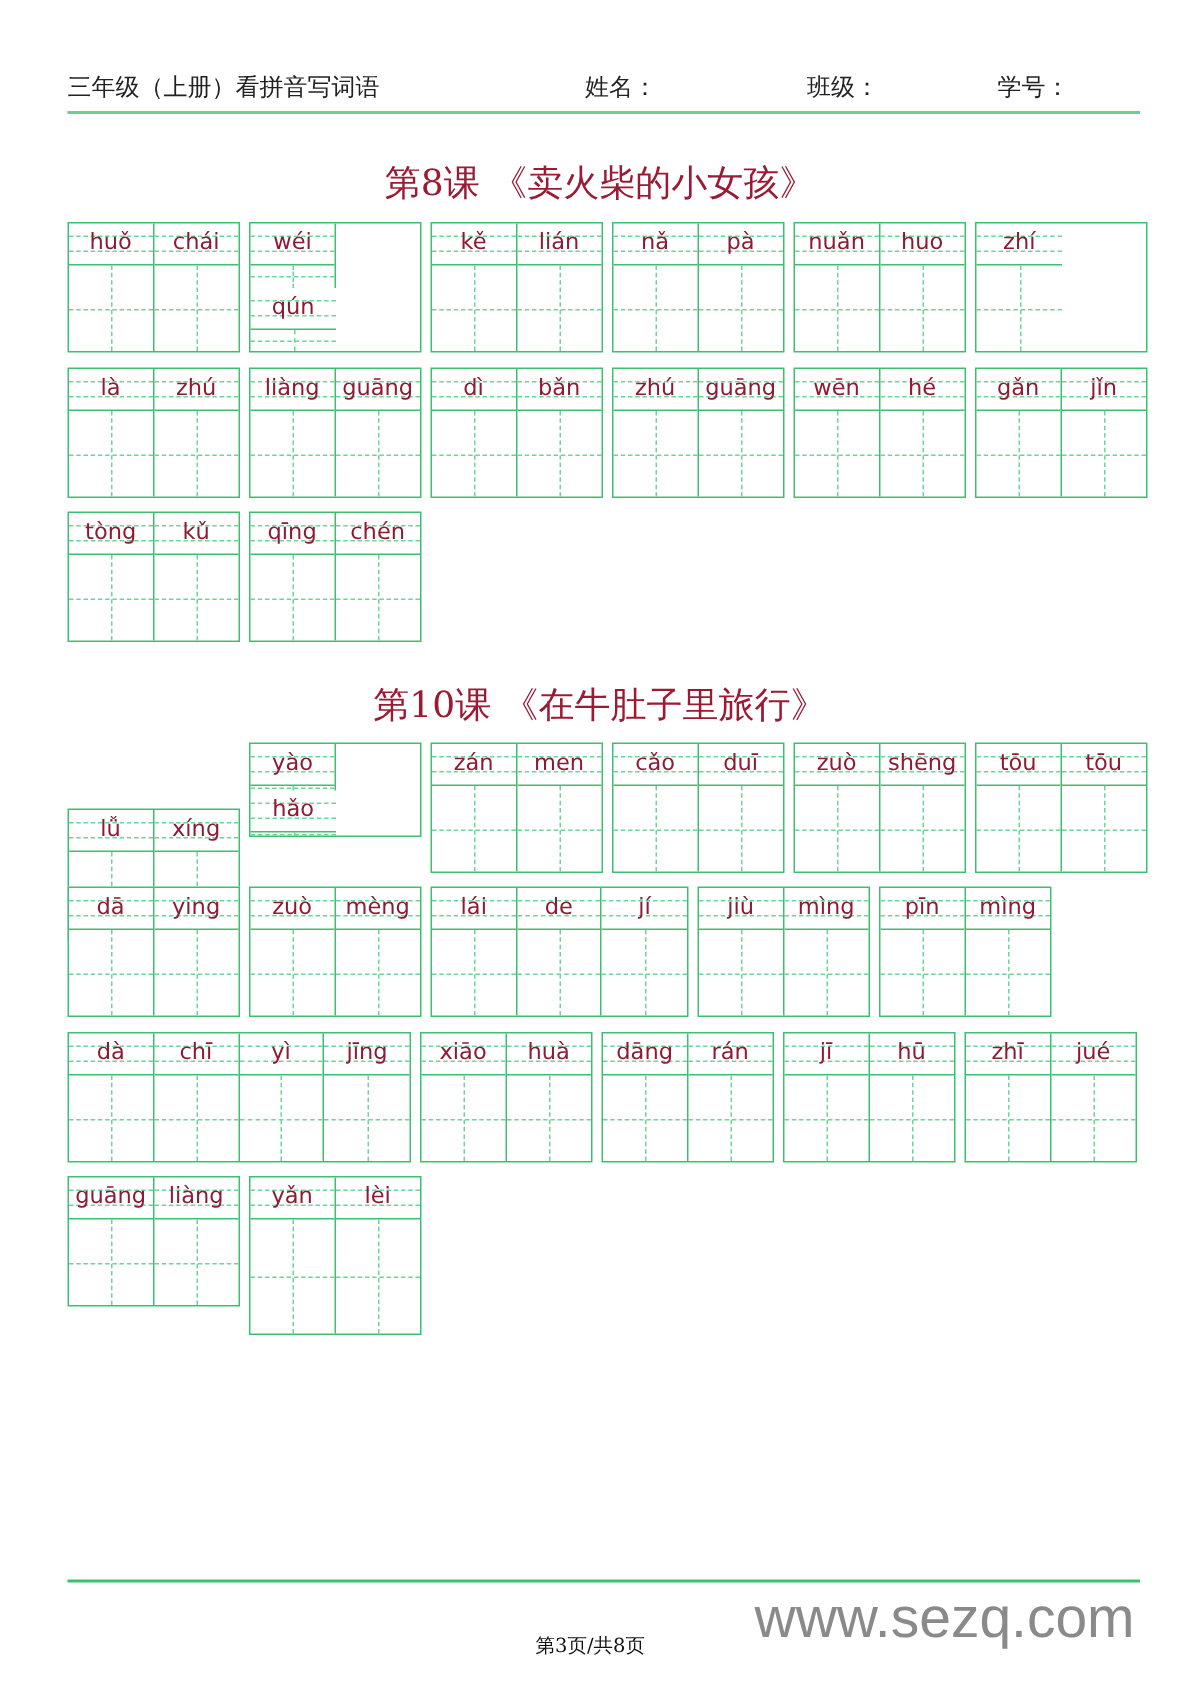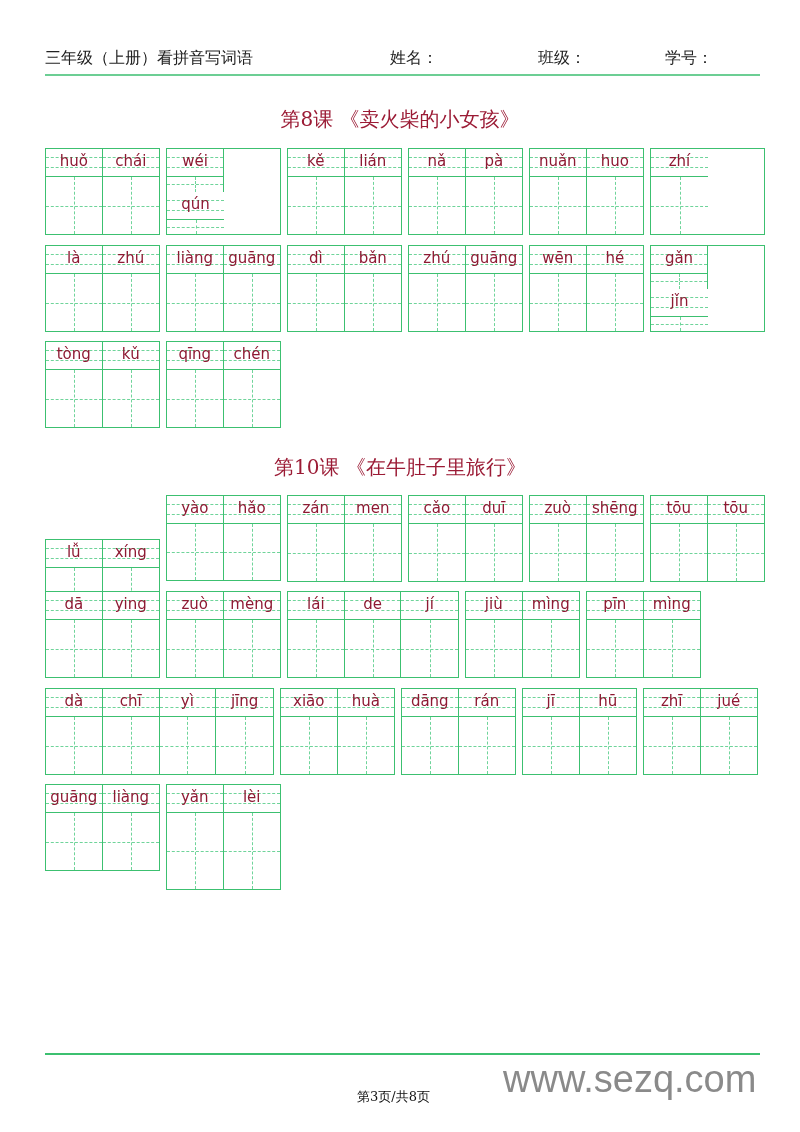--- a/index.html
+++ b/index.html
@@ -1,20 +1,20 @@
 <!DOCTYPE html>
 <html><head>
 <meta charset="utf-8">
 <style>
   html, body { margin: 0; padding: 0; background: #ffffff; }
   body { width: 800px; height: 1132px; position: relative; overflow: hidden; font-family: "DejaVu Sans", sans-serif; }
   .header { position: absolute; left: 45px; top: 46px; width: 715px; height: 28px; }
   .header span { position: absolute; top: 2px; font-family: "DejaVu Serif", serif; font-size: 16px; color: #222; white-space: nowrap; }
   .header-line { position: absolute; left: 45px; top: 74px; width: 715px; height: 2px; background: #6cce94; }
-  .lesson-title { position: absolute; left: 0; width: 800px; text-align: center; font-family: "DejaVu Serif", serif; font-size: 20px; color: #9b1b35; white-space: nowrap; }
+  .lesson-title { position: absolute; left: 0; width: 800px; text-align: center; font-family: "DejaVu Serif", serif; font-size: 24px; color: #9b1b35; white-space: nowrap; }
   .word { position: absolute; border: 1.5px solid #3cc070; box-sizing: border-box; display: flex; background: #fff; }
   .cell { position: relative; width: 57px; height: 100%; box-sizing: border-box; border-right: 1.5px solid #3cc070; }
   .cell:last-child { border-right: none; }
   .py { position: absolute; left: 0; top: 0; width: 100%; height: 28px; border-bottom: 1.5px solid #3cc070; box-sizing: border-box; text-align: center; font-size: 15px; line-height: 24px; color: #8e1a33; }
   .py::before, .py::after { content: ""; position: absolute; left: 0; right: 0; border-top: 1px dashed #6fd49a; }
   .py::before { top: 8px; }
   .py::after { top: 18px; }
   .py span { position: relative; z-index: 1; background: transparent; }
   .grid { position: absolute; left: 0; top: 28px; right: 0; bottom: 0; }
   .grid::before { content: ""; position: absolute; left: 50%; top: 0; bottom: 0; border-left: 1px dashed #6fd49a; }
@@ -137,21 +137,21 @@
     <div class="word" style="left: 529px; top: 245px; width: 115px; height: 87px;">
       <div class="cell">
         <div class="py"><span>wēn</span></div>
         <div class="grid"></div>
       </div>
       <div class="cell">
         <div class="py"><span>hé</span></div>
         <div class="grid"></div>
       </div>
     </div>
-    <div class="word" style="left: 650px; top: 245px; width: 115px; height: 87px; flex-direction: column;">
+    <div class="word" style="left: 650px; top: 245px; width: 115px; height: 87px;">
       <div class="cell">
         <div class="py"><span>gǎn</span></div>
         <div class="grid"></div>
       </div>
       <div class="cell">
         <div class="py"><span>jǐn</span></div>
         <div class="grid"></div>
       </div>
     </div>
     <div class="word" style="left: 45px; top: 341px; width: 115px; height: 87px;">
@@ -177,21 +177,21 @@
     <div class="word" style="left: 45px; top: 495px; width: 115px; height: 87px; margin-top: 44px;">
       <div class="cell">
         <div class="py"><span>lǚ</span></div>
         <div class="grid"></div>
       </div>
       <div class="cell">
         <div class="py"><span>xíng</span></div>
         <div class="grid"></div>
       </div>
     </div>
-    <div class="word" style="left: 166px; top: 495px; width: 115px; height: 86px;">
+    <div class="word" style="left: 166px; top: 495px; width: 115px; height: 63px; flex-direction: column;">
       <div class="cell">
         <div class="py"><span>yào</span></div>
         <div class="grid"></div>
       </div>
       <div class="cell">
         <div class="py"><span>hǎo</span></div>
         <div class="grid"></div>
       </div>
     </div>
     <div class="word" style="left: 287px; top: 495px; width: 115px; height: 87px;">

